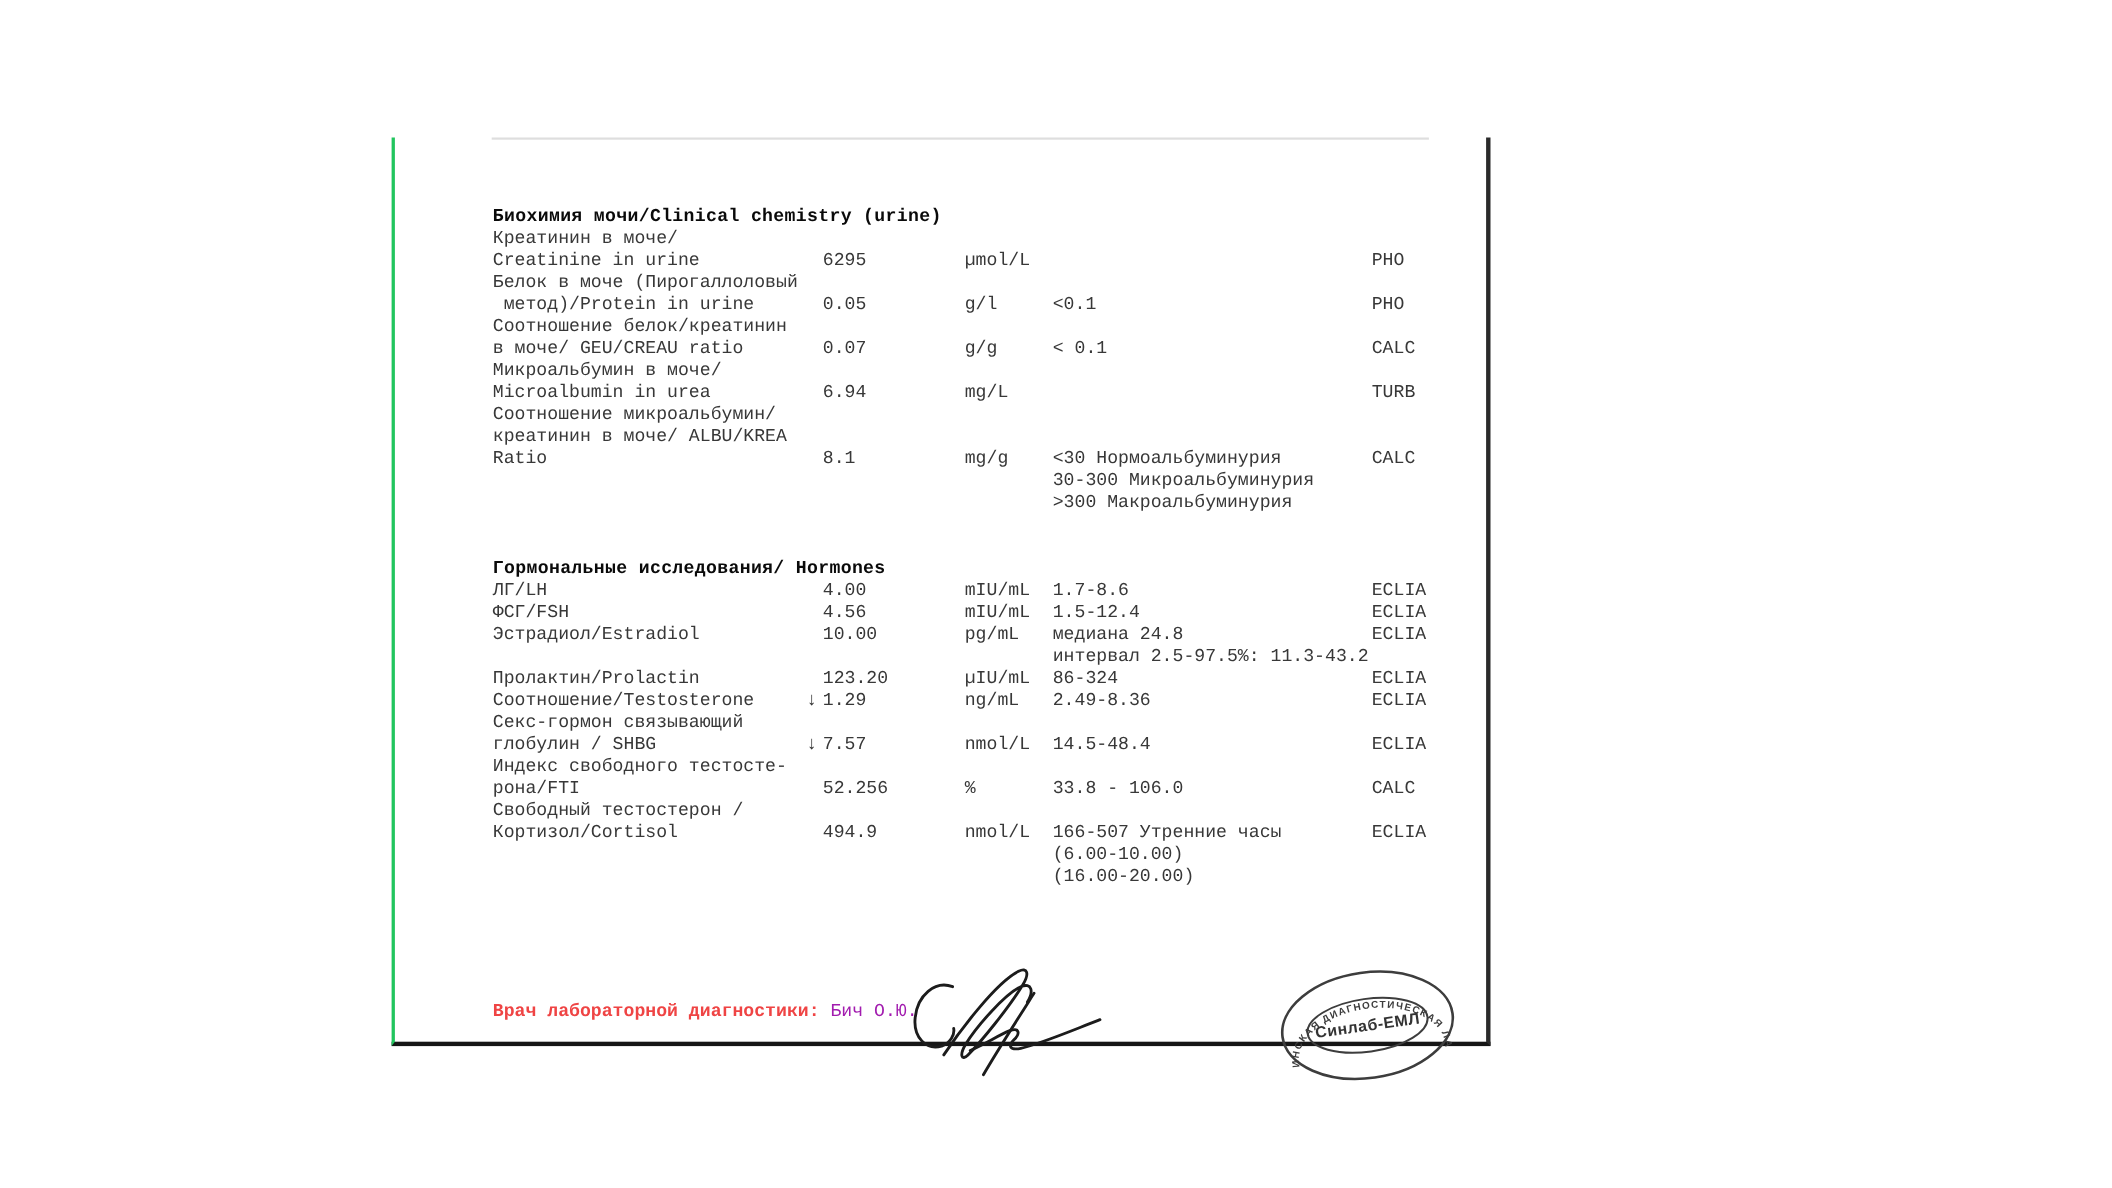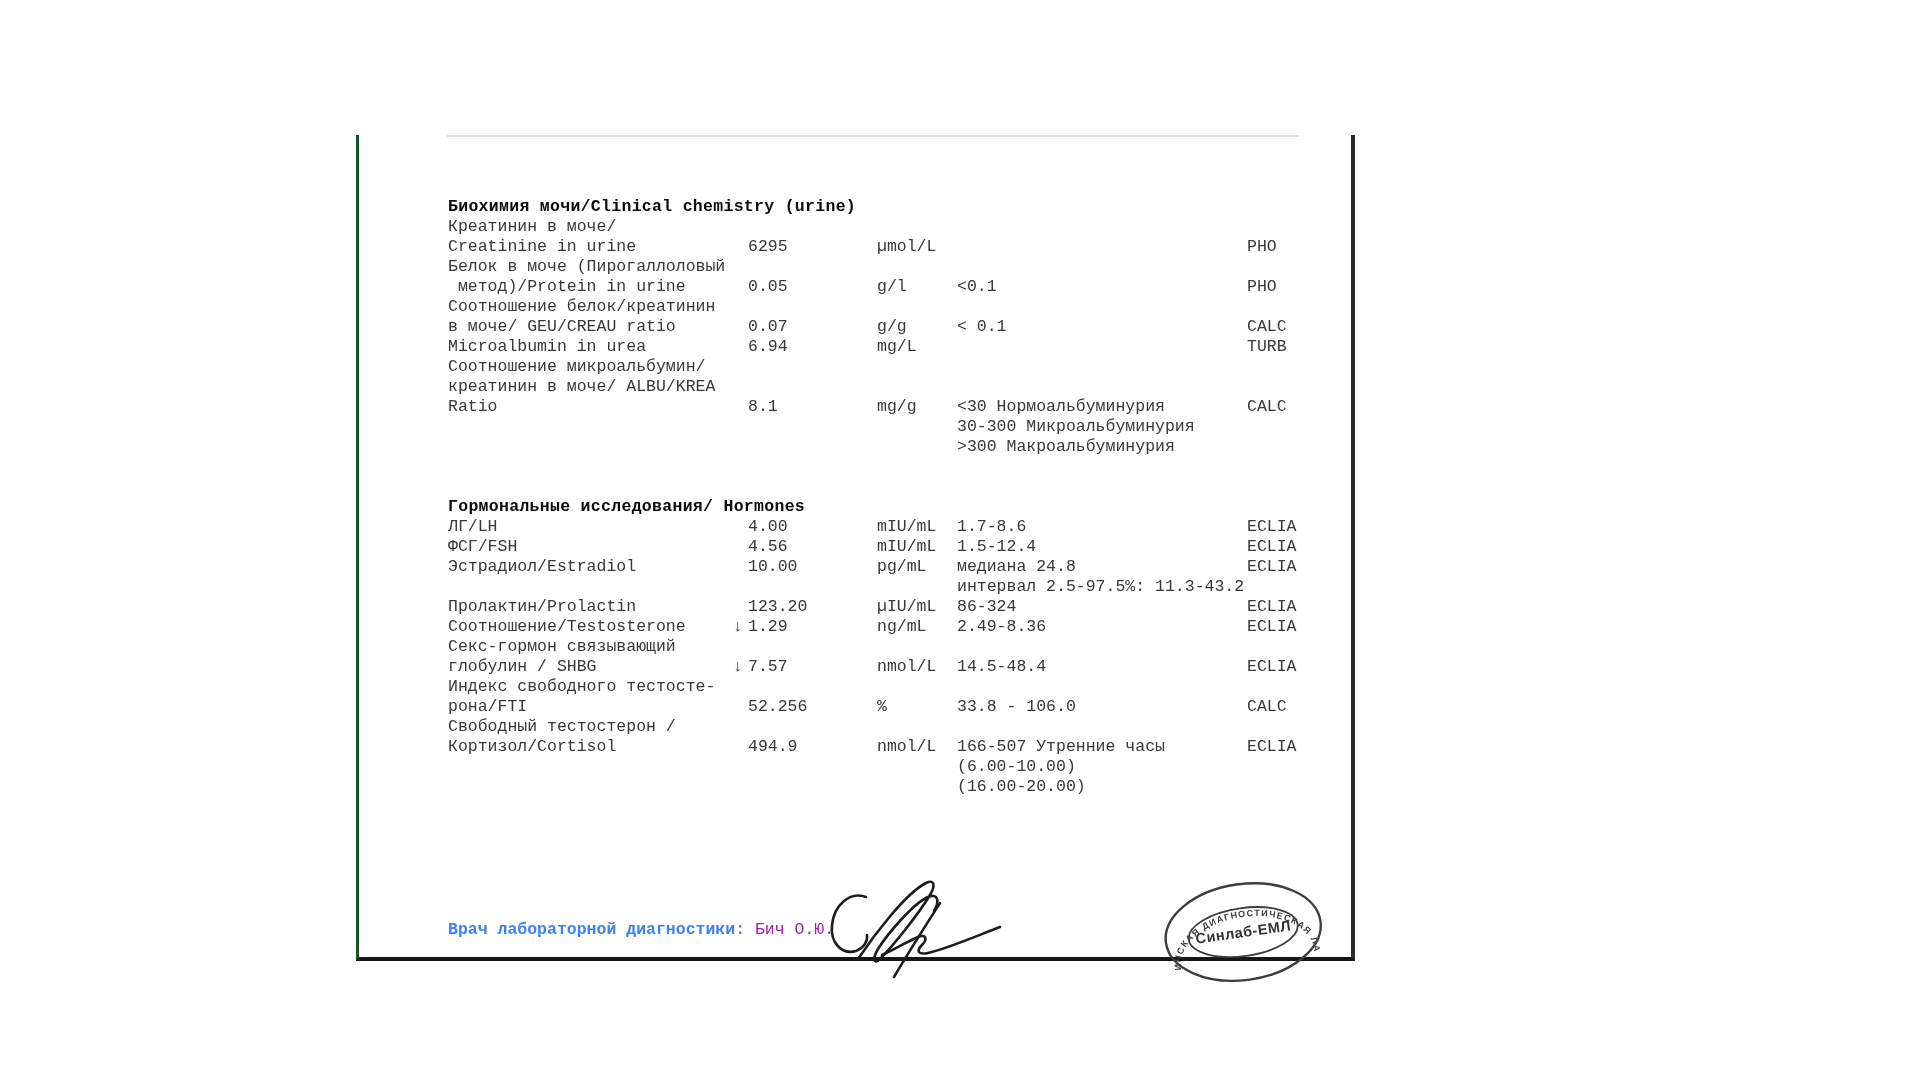--- a/index.html
+++ b/index.html
@@ -1,37 +1,37 @@
 <!DOCTYPE html>
 <html><head>
 <meta charset="utf-8">
 <style>
   html,body{margin:0;padding:0;background:#ffffff;}
   #screen{position:relative;width:1920px;height:1080px;background:#ffffff;overflow:hidden;
           font-family:"Liberation Mono","DejaVu Sans Mono",monospace;}
   
-  #page{position:absolute;left:356px;top:135px;width:999px;height:826px;box-sizing:border-box;
-        background:#ffffff;border-left:3px solid #14532d;border-right:4px solid #2a2a2a;border-bottom:4px solid #161616;text-align:right;}
+  #page{position:absolute;left:356px;top:125px;width:999px;height:826px;box-sizing:border-box;
+        background:#ffffff;border-left:3px solid #22c55e;border-right:4px solid #2a2a2a;border-bottom:4px solid #161616;text-align:right;}
   .faint-rule{position:absolute;left:88px;top:0px;width:852px;height:0;border-top:2px solid #dedede;}
   
   #report-body{position:absolute;left:89px;top:62px;width:905px;color:#383838;
                font-size:16.5px;line-height:20px;}
   .row{position:relative;height:20px;}
   .col{position:absolute;top:0;white-space:pre;}
   .col.name{left:0;}
   .col.arrow{left:285px;}
   .col.value{left:300px;}
   .col.unit{left:429px;}
   .col.ref{left:509px;}
   .col.method{left:799px;}
   .title{font-weight:bold;color:#0a0a0a;letter-spacing:0.3px;}
   .section + .section{margin-top:40px;}
   
   #footer-line{position:absolute;left:89px;top:785px;white-space:pre;font-size:16.5px;line-height:20px;}
-  #footer-line .label{font-weight:bold;color:#3b82f6;}
+  #footer-line .label{font-weight:bold;color:#ef4444;}
   #footer-line .doctor{color:#a21caf;}
   
   #signature{position:absolute;left:822px;top:875px;z-index:3;}
   #stamp{position:absolute;left:1156px;top:868px;z-index:2;transform:rotate(-8deg);}
 </style>
 </head>
 <body>
 
 <div id="screen">
   <div id="page">
@@ -62,20 +62,23 @@
           </div>
           <div class="row">
             <span class="col name">Соотношение белок/креатинин</span>
           </div>
           <div class="row">
             <span class="col name">в моче/ GEU/CREAU ratio</span>
             <span class="col value">0.07</span>
             <span class="col unit">g/g</span>
             <span class="col ref">&lt; 0.1</span>
             <span class="col method">CALC</span>
+          </div>
+          <div class="row">
+            <span class="col name">Микроальбумин в моче/</span>
           </div>
           <div class="row">
             <span class="col name">Microalbumin in urea</span>
             <span class="col value">6.94</span>
             <span class="col unit">mg/L</span>
             <span class="col method">TURB</span>
           </div>
           <div class="row">
             <span class="col name">Соотношение микроальбумин/</span>
           </div>

